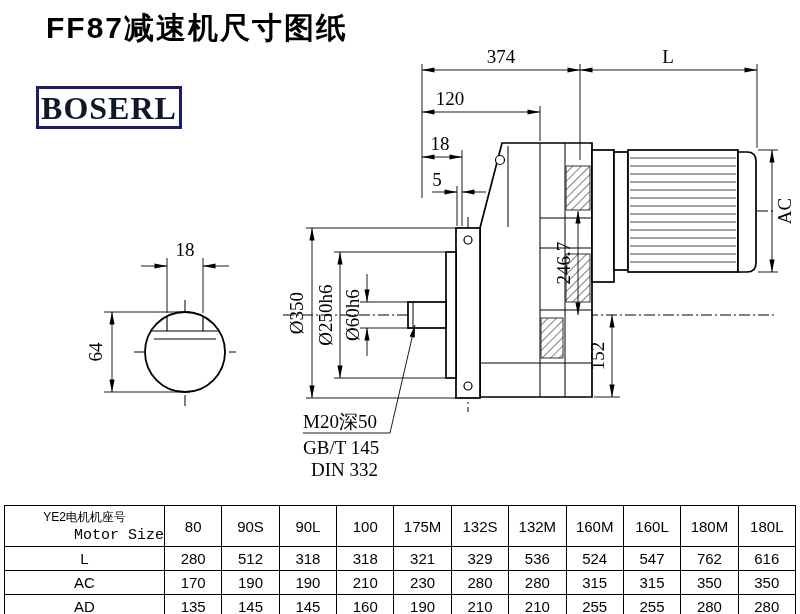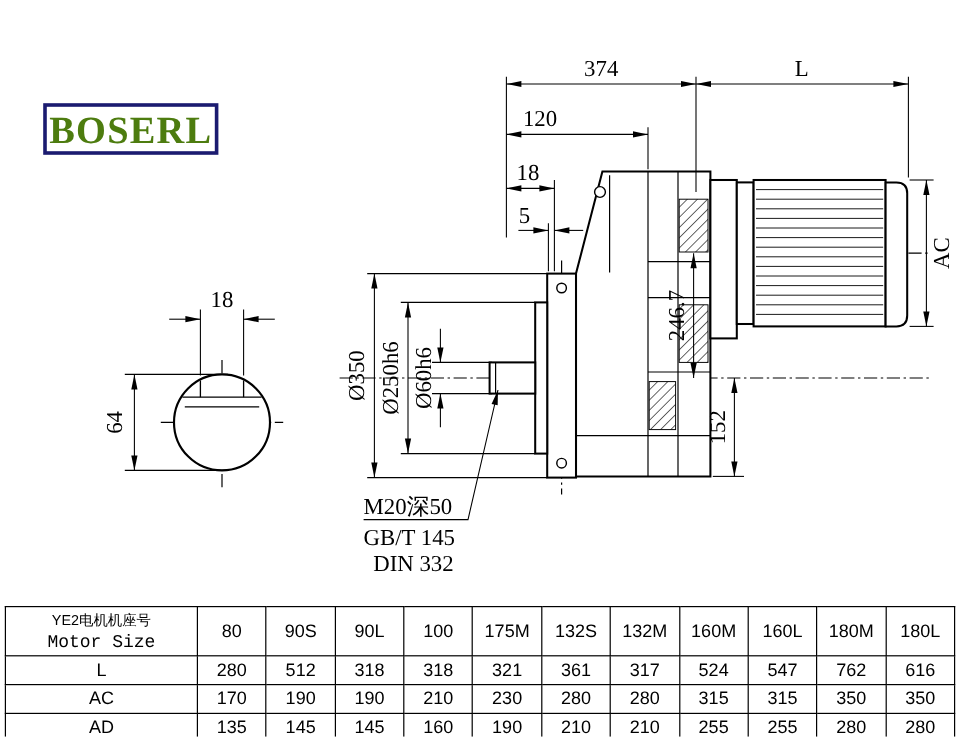--- a/index.html
+++ b/index.html
@@ -3,36 +3,37 @@
 <meta charset="utf-8">
 <style>
   html,body{margin:0;padding:0;background:#fff;}
   #app{position:relative;width:800px;height:614px;background:#fff;overflow:hidden;
        font-family:"Liberation Sans",sans-serif;color:#000;}
   .title{position:absolute;left:46px;top:8px;font-family:"Liberation Sans",sans-serif;
          font-weight:bold;font-size:30px;letter-spacing:2px;white-space:nowrap;}
   .logo{position:absolute;left:36px;top:86px;width:140px;height:37px;border:3px solid #1b1b70;
         display:flex;align-items:center;justify-content:center;background:#fff;}
   .logo span{font-family:"Liberation Serif",serif;font-weight:bold;font-size:32px;
-             color:#4d7c0f;letter-spacing:1px;line-height:1;}
+             color:#0f172a;letter-spacing:1px;line-height:1;}
   svg.drawing{position:absolute;left:0;top:0;}
   text.dim{font-family:"Liberation Serif",serif;font-size:19px;fill:#000;stroke:none;}
   table.spec{position:absolute;left:4px;top:505px;width:792px;border-collapse:collapse;
              table-layout:fixed;background:#fff;}
   table.spec td{border:1px solid #000;text-align:center;vertical-align:middle;
                 font-size:15px;padding:0;height:23px;overflow:hidden;white-space:nowrap;}
   table.spec tr.hdr td{height:40px;}
   .hl1{font-size:12px;line-height:19px;}
-  .hl2{font-size:15px;line-height:18px;font-family:"Liberation Mono",monospace;}
+  .hl2{font-size:15px;line-height:18px;font-family:"Liberation Mono",monospace;text-align:right;}
 </style>
 </head>
 <body>
 
 <div id="app">
 
+  <div class="title">FF87减速机尺寸图纸</div>
 
   <div class="logo">
     <span>BOSERL</span>
   </div>
 
   <svg class="drawing" width="800" height="505" viewBox="0 0 800 505">
     <defs>
       <marker id="aS" markerWidth="14" markerHeight="8" refX="0.5" refY="4" orient="auto" markerUnits="userSpaceOnUse">
         <path d="M0.5,4 L13,1.4 L13,6.6 Z" fill="#000"></path>
       </marker>
@@ -206,22 +207,22 @@
       <td>180M</td>
       <td>180L</td>
     </tr>
     <tr>
       <td>L</td>
       <td>280</td>
       <td>512</td>
       <td>318</td>
       <td>318</td>
       <td>321</td>
-      <td>361</td>
-      <td>317</td>
+      <td>329</td>
+      <td>536</td>
       <td>524</td>
       <td>547</td>
       <td>762</td>
       <td>616</td>
     </tr>
     <tr>
       <td>AC</td>
       <td>170</td>
       <td>190</td>
       <td>190</td>

